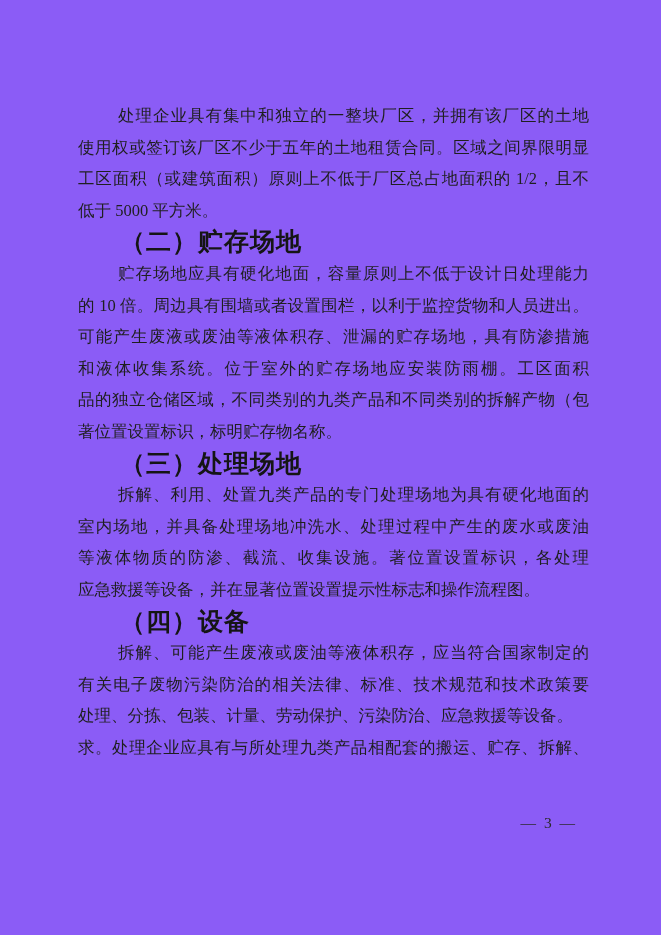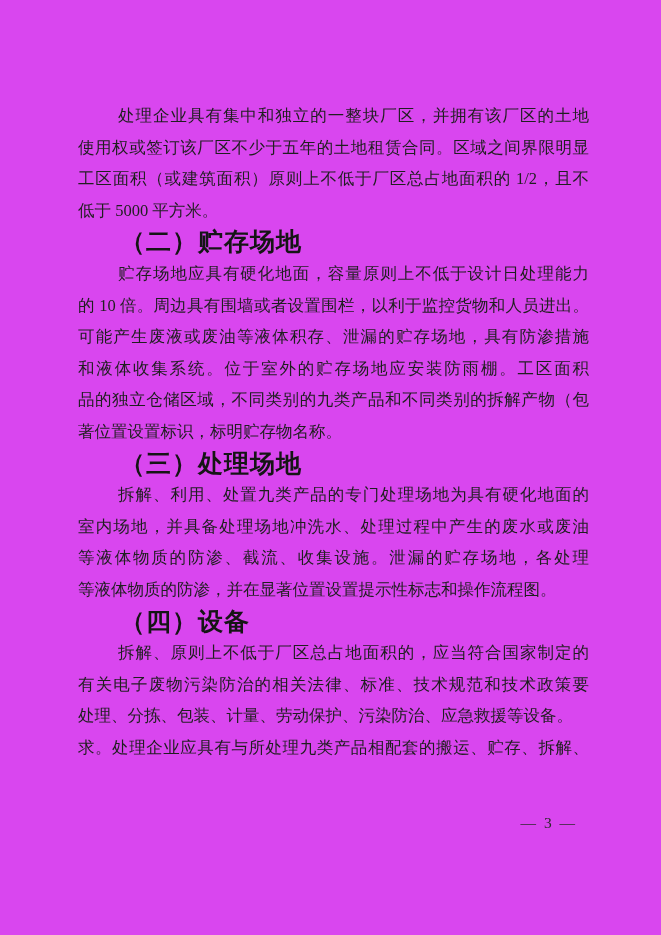--- a/index.html
+++ b/index.html
@@ -5,21 +5,21 @@
   * { margin: 0; padding: 0; box-sizing: border-box; }
   html, body {
     width: 661px; height: 935px;
     font-family: "Liberation Serif", serif;
   }
   body { background: #e8e8e8; }
 
   .page {
     position: relative;
     width: 661px; height: 935px;
-    background: #d946ef;
+    background: #8b5cf6;
     overflow: hidden;
     color: #1f1f1f;
   }
 
   .doc-body {
     position: absolute;
     left: 78px; top: 100px;
     width: 511px;
   }
 
@@ -74,25 +74,25 @@
         <div class="line">的 10 倍。周边具有围墙或者设置围栏，以利于监控货物和人员进出。</div>
         <div class="line">可能产生废液或废油等液体积存、泄漏的贮存场地，具有防渗措施</div>
         <div class="line">和液体收集系统。位于室外的贮存场地应安装防雨棚。工区面积</div>
         <div class="line">品的独立仓储区域，不同类别的九类产品和不同类别的拆解产物（包</div>
         <div class="line last">著位置设置标识，标明贮存物名称。</div>
       </div>
       <div class="heading">（三）处理场地</div>
       <div class="para">
         <div class="line first">拆解、利用、处置九类产品的专门处理场地为具有硬化地面的</div>
         <div class="line">室内场地，并具备处理场地冲洗水、处理过程中产生的废水或废油</div>
-        <div class="line">等液体物质的防渗、截流、收集设施。泄漏的贮存场地，各处理</div>
-        <div class="line last">等液体物质的防渗，并在显著位置设置提示性标志和操作流程图。</div>
+        <div class="line">等液体物质的防渗、截流、收集设施。著位置设置标识，各处理</div>
+        <div class="line last">应急救援等设备，并在显著位置设置提示性标志和操作流程图。</div>
       </div>
       <div class="heading">（四）设备</div>
       <div class="para">
-        <div class="line first">拆解、原则上不低于厂区总占地面积的，应当符合国家制定的</div>
+        <div class="line first">拆解、可能产生废液或废油等液体积存，应当符合国家制定的</div>
         <div class="line">有关电子废物污染防治的相关法律、标准、技术规范和技术政策要</div>
         <div class="line last">处理、分拣、包装、计量、劳动保护、污染防治、应急救援等设备。</div>
         <div class="line">求。处理企业应具有与所处理九类产品相配套的搬运、贮存、拆解、</div>
       </div>
     </div>
   <div class="page-number">— 3 —</div>
 </div>
 
 </body></html>

